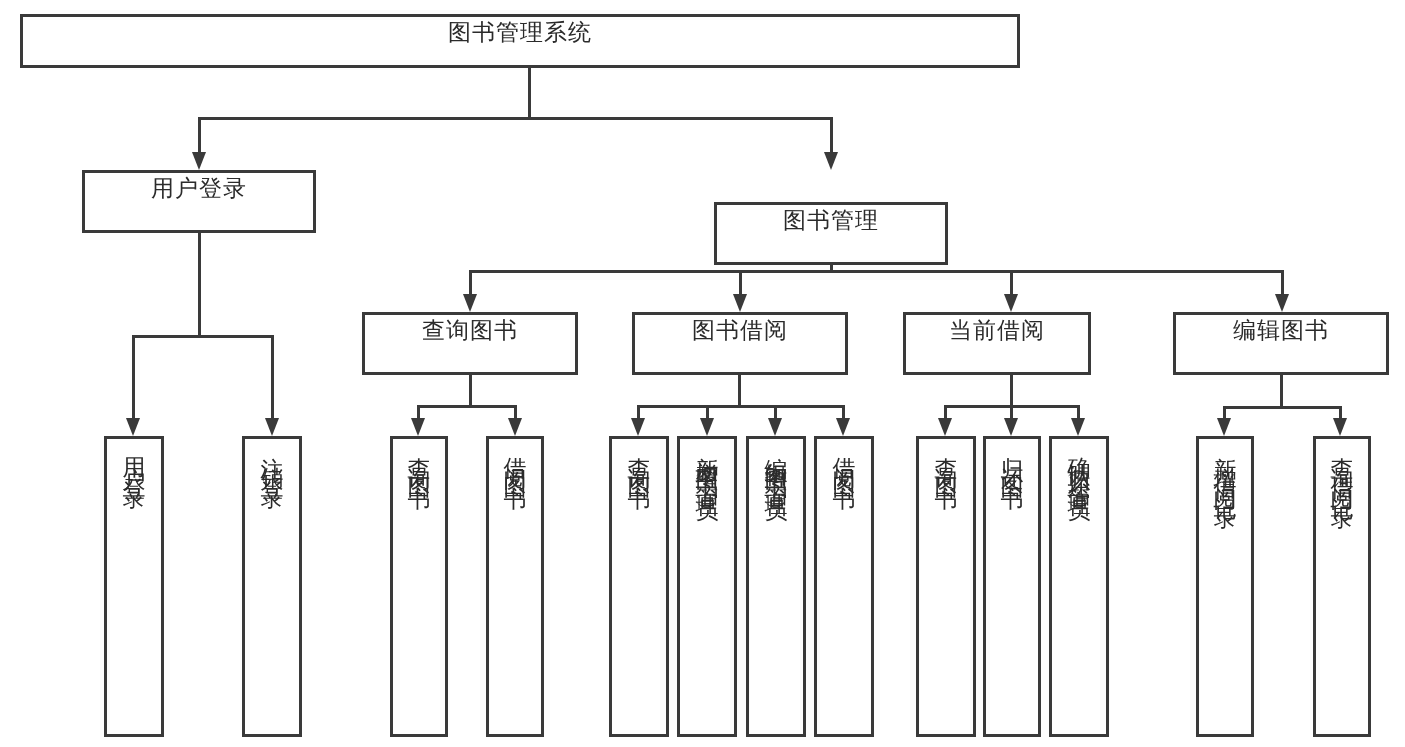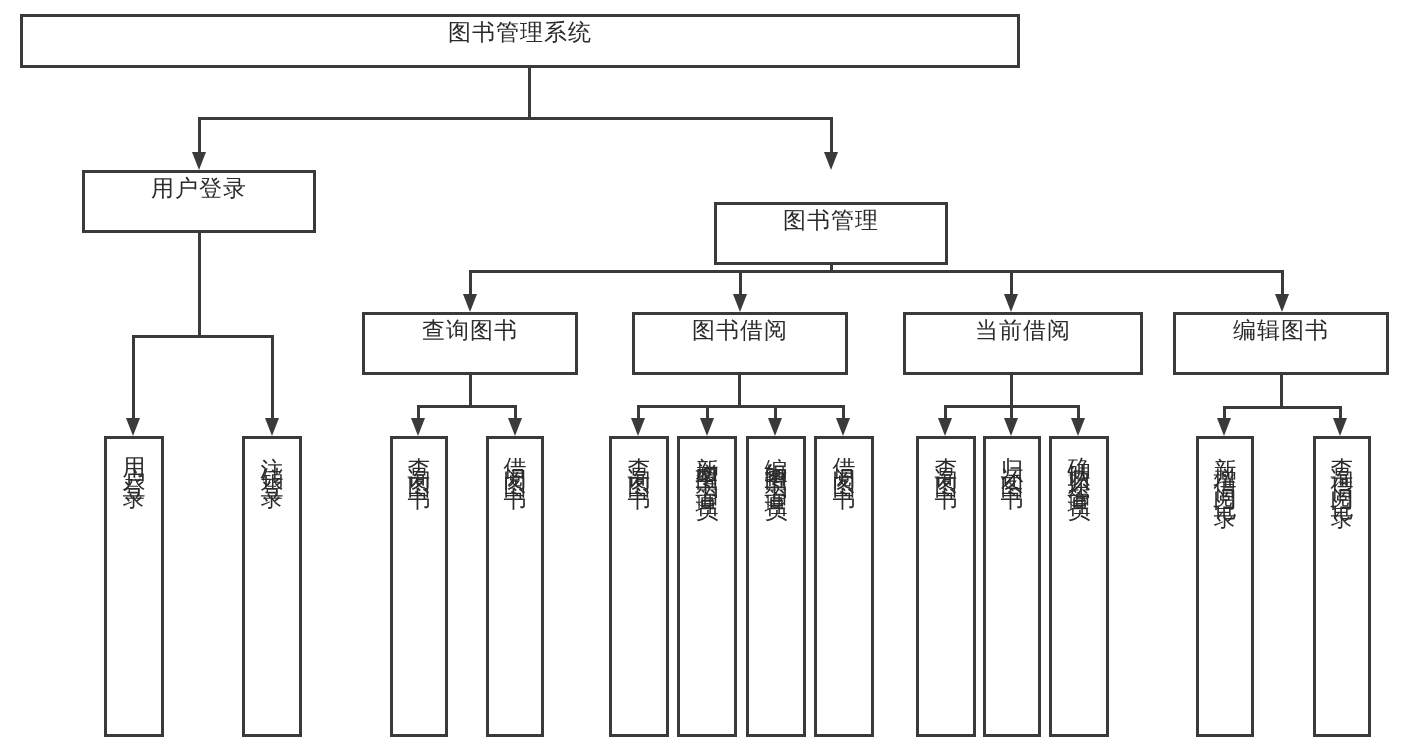--- a/index.html
+++ b/index.html
@@ -126,21 +126,21 @@
   <div class="box" style="left:714px;top:170px;width:234px;height:63px;margin-top:32px;">
     <span class="hlabel">图书管理</span>
   </div>
 
   <div class="box" style="left:362px;top:312px;width:216px;height:63px;">
     <span class="hlabel">查询图书</span>
   </div>
   <div class="box" style="left:632px;top:312px;width:216px;height:63px;font-family:Liberation Mono, monospace;">
     <span class="hlabel">图书借阅</span>
   </div>
-  <div class="box" style="left:903px;top:312px;width:240px;height:63px;">
+  <div class="box" style="left:903px;top:312px;width:188px;height:63px;">
     <span class="hlabel">当前借阅</span>
   </div>
   <div class="box" style="left:1173px;top:312px;width:216px;height:63px;">
     <span class="hlabel">编辑图书</span>
   </div>
 
   <div class="box" style="left:104px;top:436px;width:60px;height:301px;">
     <span class="vlabel">用户登录</span>
   </div>
   <div class="box" style="left:242px;top:436px;width:60px;height:301px;">

